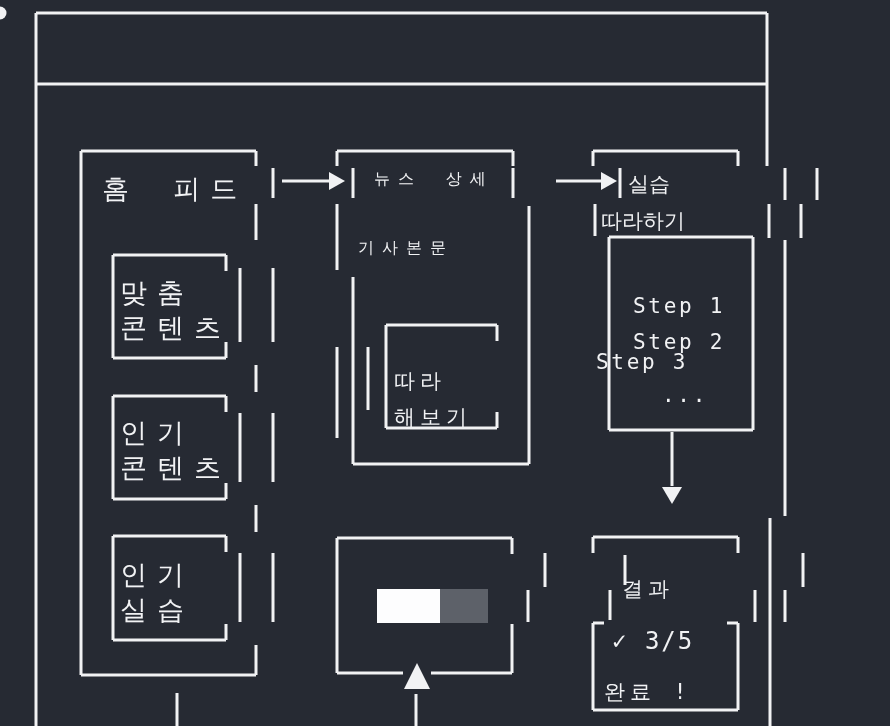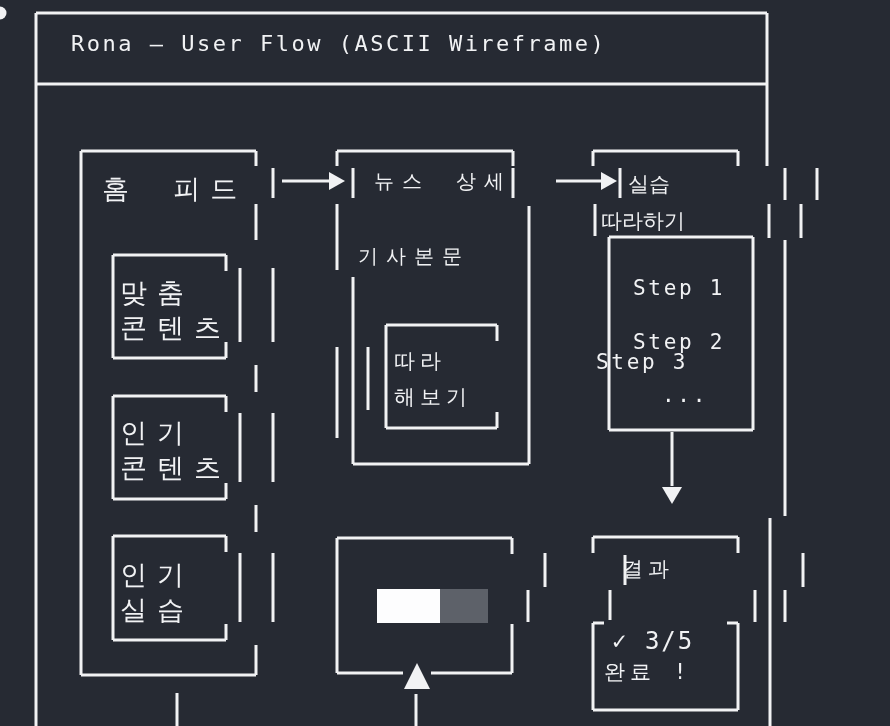--- a/index.html
+++ b/index.html
@@ -12,23 +12,23 @@
     position:relative;width:890px;height:726px;overflow:hidden;
     background:var(--bg);
     font-family:"DejaVu Sans Mono","DejaVu Sans",monospace;
   }
   #wires{position:absolute;left:0;top:0;}
   .t{
     position:absolute;color:var(--fg);line-height:1;white-space:pre;
     font-family:"DejaVu Sans Mono","DejaVu Sans",monospace;
   }
   .title{font-size:22px;letter-spacing:2.5px;}
-  .ko{font-size:21px;letter-spacing:5px;}
+  .ko{font-size:21px;letter-spacing:5px;margin-top:20px;}
   .ko-wide{font-size:27px;letter-spacing:10px;word-spacing:8px;}
-  .ko-mid{font-size:20px;letter-spacing:8px;word-spacing:6px;}
+  .ko-mid{font-size:16px;letter-spacing:8px;word-spacing:6px;}
   .ko-tight{font-size:21px;letter-spacing:0px;}
   .mono{font-size:21px;letter-spacing:2.7px;}
   .big{font-size:24px;letter-spacing:2px;}
 </style>
 </head>
 <body>
 
 <div id="stage">
 
   <svg id="wires" width="890" height="726" viewBox="0 0 890 726" fill="none" stroke="#f1f2f4" stroke-width="3">
@@ -86,42 +86,41 @@
 
     <path d="M593,537 H738 M593,537 V553 M738,537 V553 M625,555 V585 M610,590 V620 M755,590 V622"></path>
     <path d="M593,623 V710 M593,710 H738 M738,623 V710 M593,623 H604 M727,623 H738"></path>
 
     <path d="M785,168 V200 M817,168 V200 M769,204 V238 M801,204 V238
              M785,240 V516 M770,518 V726 M803,553 V587 M785,590 V622"></path>
 
     <path d="M177,693 V726"></path>
   </svg>
 
-  <div class="t title" style="left:71px;top:33px">Rona — User Flow (ASCII Wireframe)</div>
 
   <div class="t ko-wide" style="left:102px;top:175px">홈 피드</div>
 
   <div class="t ko-wide" style="left:120px;top:279px">맞춤</div>
   <div class="t ko-wide" style="left:120px;top:314px">콘텐츠</div>
 
   <div class="t ko-wide" style="left:120px;top:419px">인기</div>
   <div class="t ko-wide" style="left:120px;top:454px">콘텐츠</div>
 
   <div class="t ko-wide" style="left:120px;top:561px">인기</div>
   <div class="t ko-wide" style="left:120px;top:596px">실습</div>
 
   <div class="t ko-mid" style="left:374px;top:171px">뉴스 상세</div>
-  <div class="t ko-mid" style="left:358px;top:246px">기사본문</div>
+  <div class="t ko-mid" style="left:358px;top:240px">기사본문</div>
   <div class="t ko" style="left:394px;top:351px">따라</div>
   <div class="t ko" style="left:394px;top:387px">해보기</div>
 
   <div class="t ko-tight" style="left:628px;top:174px">실습</div>
   <div class="t ko-tight" style="left:601px;top:211px">따라하기</div>
 
-  <div class="t mono" style="left:633px;top:278px">Step 1</div>
+  <div class="t mono" style="left:633px;top:296px">Step 1</div>
   <div class="t mono" style="left:633px;top:332px">Step 2</div>
   <div class="t mono" style="left:596px;top:352px">Step 3</div>
   <div class="t mono" style="left:662px;top:385px">...</div>
 
 
   <div class="t ko" style="left:622px;top:559px">결과</div>
   <div class="t big" style="left:612px;top:629px">✓ 3/5</div>
   <div class="t ko" style="left:604px;top:662px">완료 !</div>
 
 </div>

